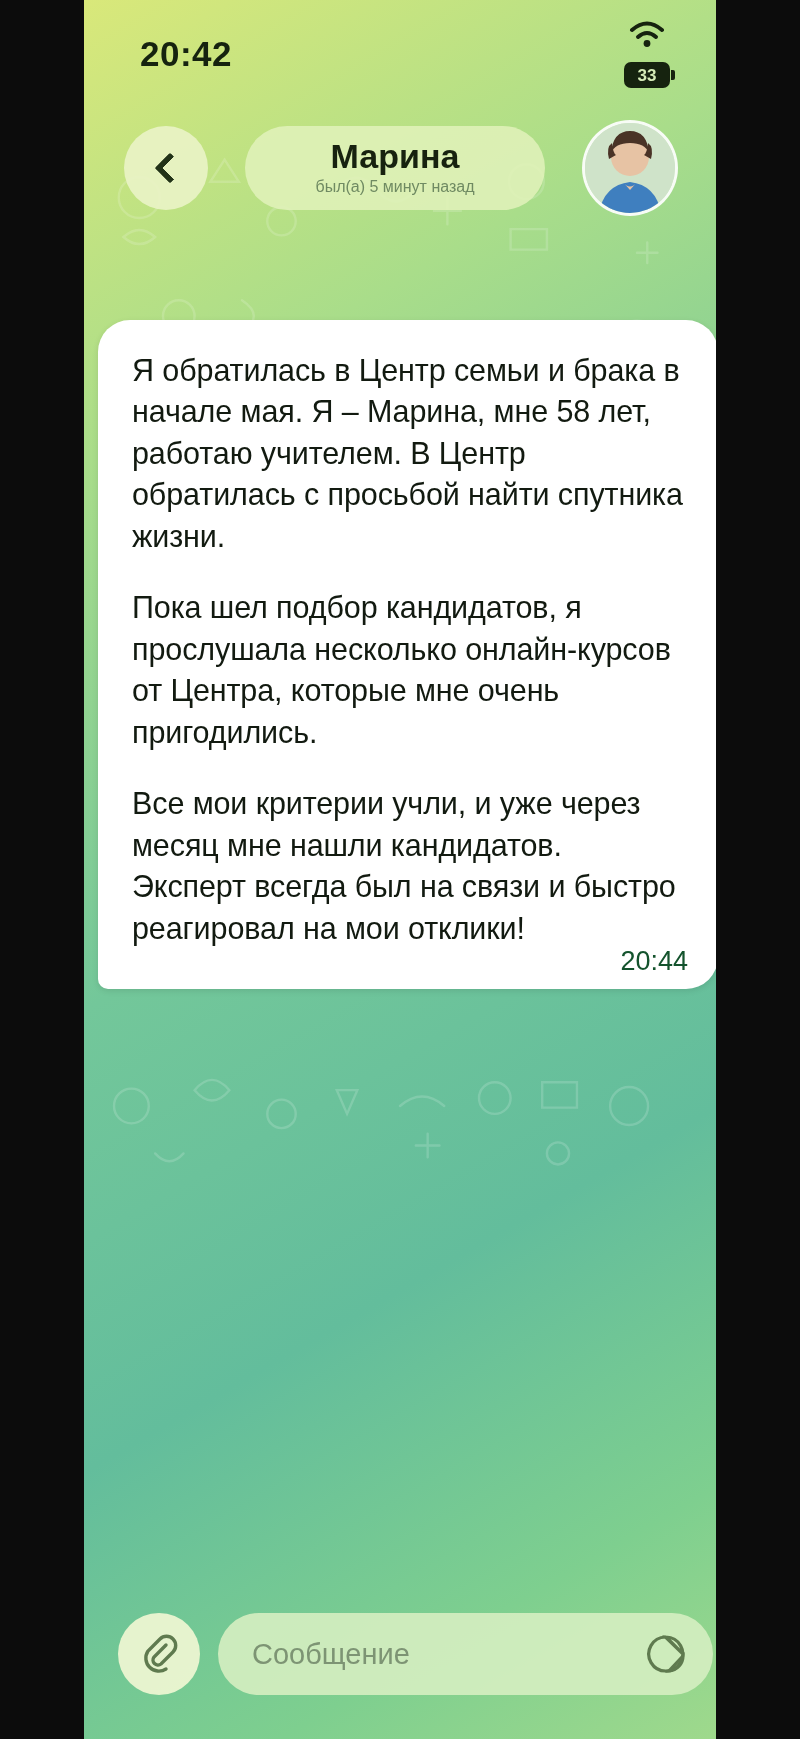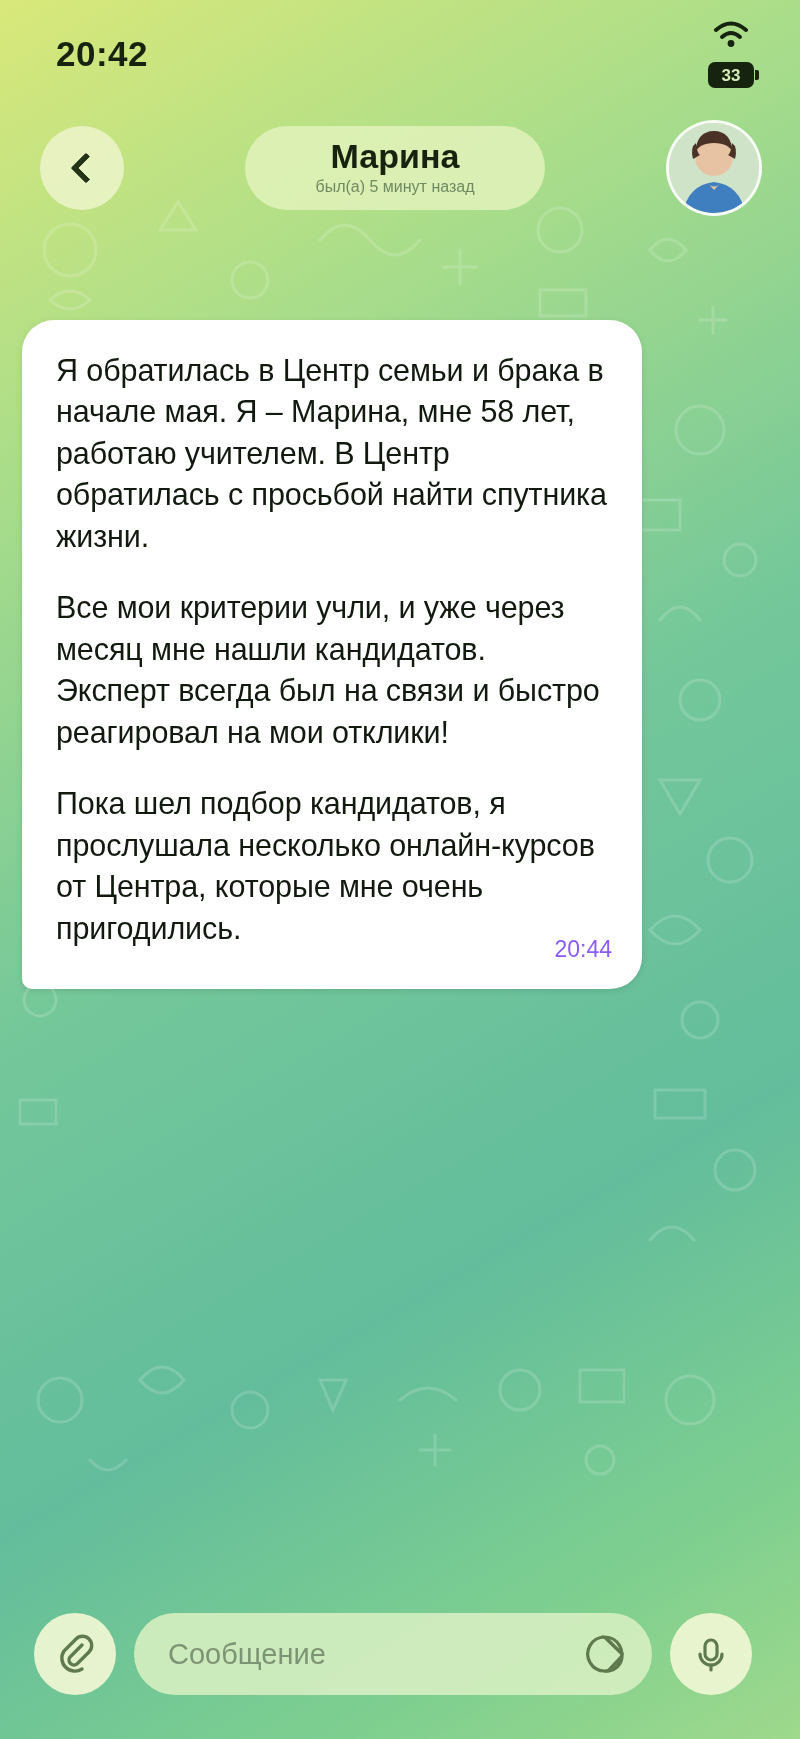--- a/index.html
+++ b/index.html
@@ -11,21 +11,21 @@
   }
   body {
     background: #0c0c0c;
     display: flex;
     justify-content: center;
     align-items: flex-start;
   }
 
   .phone {
     position: relative;
-    width: 800px;
+    width: 632px;
     height: 1739px;
     background: linear-gradient(150deg, #d9e87a 0%, #a9dd8a 22%, #73c79a 48%, #63bd9c 70%, #7ecf8f 88%, #9fd98c 100%);
     overflow: hidden;
   }
 
   
   .doodles {
     position: absolute;
     inset: 0;
     opacity: 0.16;
@@ -147,41 +147,41 @@
 
   
   .chat-area {
     position: relative;
     z-index: 3;
     padding: 92px 0 0 0;
     height: calc(1739px - 108px - 120px - 170px);
   }
   .bubble {
     position: relative;
-    margin-left: 22px;
+    margin-left: 14px;
     width: 620px;
     background: #ffffff;
     border-radius: 32px;
     border-bottom-left-radius: 10px;
     padding: 30px 34px 40px 34px;
     box-shadow: 0 2px 6px rgba(0,0,0,0.10);
   }
   .bubble p {
     font-size: 30.5px;
     line-height: 1.36;
     color: #121a10;
     letter-spacing: -0.1px;
   }
   .bubble p + p { margin-top: 30px; }
   .bubble-time {
     position: absolute;
     right: 30px;
-    bottom: 26px;
-    font-size: 23px;
-    color: #8b5cf6;
+    bottom: 12px;
+    font-size: 27px;
+    color: #14532d;
   }
 
   
   .composer {
     position: absolute;
     left: 0;
     right: 14px;
     bottom: 0;
     height: 170px;
     display: flex;
@@ -303,22 +303,22 @@
         <path d="M66 36 q3 -12 -3 -16 q-1 10 -4 12z" fill="#4a3326"></path>
         <path d="M14 90 q5 -28 31 -31 q26 3 31 31z" fill="#3f7fbf"></path>
         <path d="M38 59 q7 9 14 0 l-7 8z" fill="#e7c3a4"></path>
       </svg>
     </div>
   </div>
 
   <div class="chat-area">
     <div class="bubble">
       <p>Я обратилась в Центр семьи и брака в начале мая. Я – Марина, мне 58 лет, работаю учителем. В Центр обратилась с просьбой найти спутника жизни.</p>
+      <p>Пока шел подбор кандидатов, я прослушала несколько онлайн-курсов от Центра, которые мне очень пригодились.</p>
       <p>Все мои критерии учли, и уже через месяц мне нашли кандидатов. Эксперт всегда был на связи и быстро реагировал на мои отклики!</p>
-      <p>Пока шел подбор кандидатов, я прослушала несколько онлайн-курсов от Центра, которые мне очень пригодились.</p>
       <span class="bubble-time">20:44</span>
     </div>
   </div>
 
   <div class="composer">
     <div class="round-btn">
       <svg width="40" height="40" viewBox="0 0 40 40">
         <path d="M27 11 L15 23 a5 5 0 0 0 7 7 L34 18 a9 9 0 0 0 -13 -13 L9 17 a13 13 0 0 0 18 18" fill="none" stroke="#5f7a4f" stroke-width="3.4" stroke-linecap="round"></path>
       </svg>
     </div>

